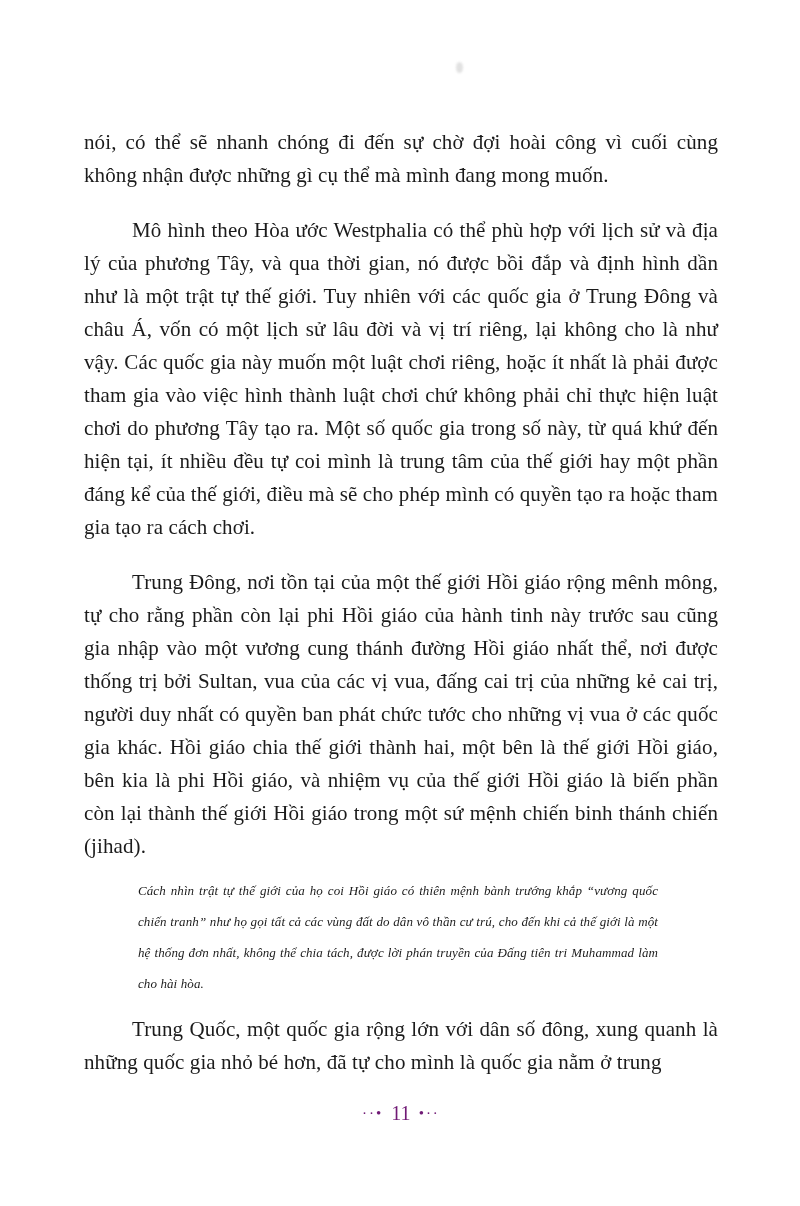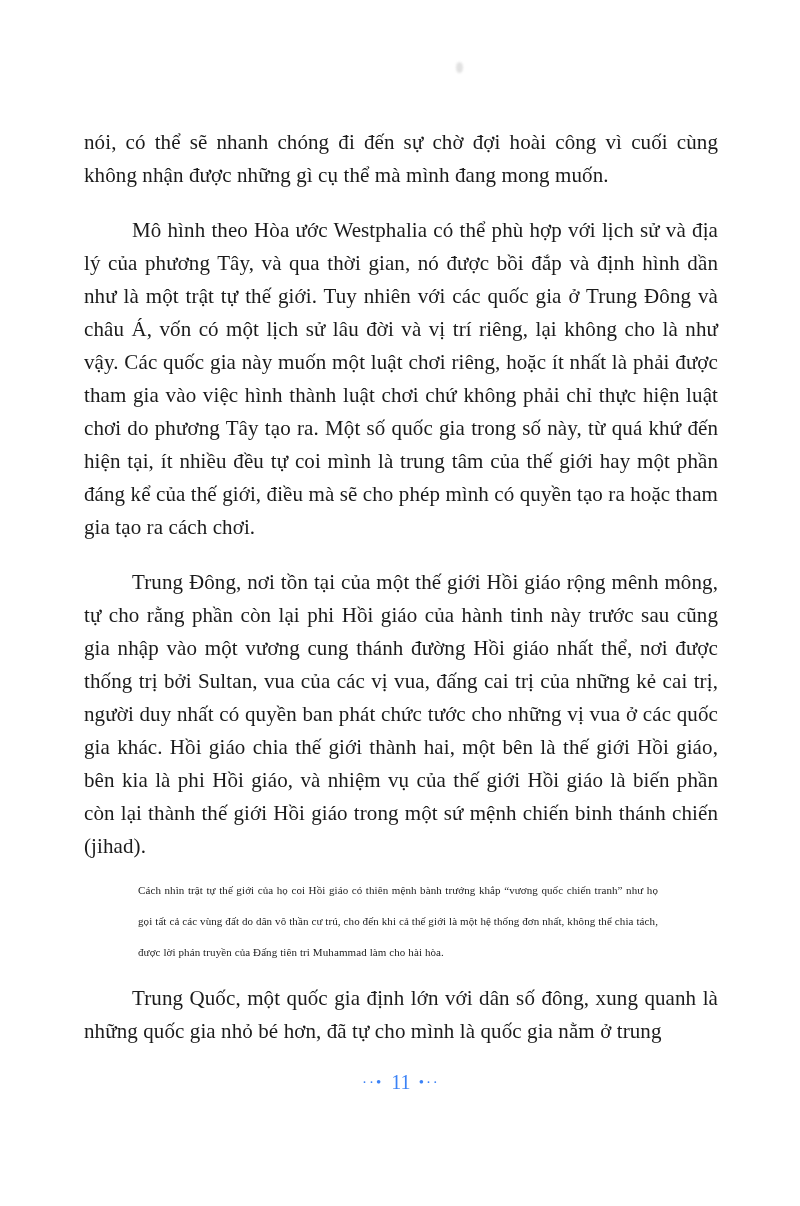--- a/index.html
+++ b/index.html
@@ -28,30 +28,31 @@
   }
   .para + .para {
     margin-top: 22px;
   }
   .para.indent {
     text-indent: 48px;
   }
   .block-quote {
     margin: 12px 60px 14px 54px;
     text-align: justify;
-    font-size: 11px;
+    font-size: 13px;
     line-height: 31px;
     letter-spacing: 0.1px;
+    font-style: italic;
   }
   .page-footer {
     margin-top: 22px;
     text-align: center;
     font-size: 20px;
     line-height: 24px;
-    color: #3b82f6;
+    color: #701a75;
   }
   .page-footer .ornament {
     font-size: 15px;
     letter-spacing: 2px;
     position: relative;
     top: -2px;
   }
   .page-footer .num {
     padding: 0 8px;
   }
@@ -75,19 +76,19 @@
   <div class="scan-speck"></div>
 
   <p class="para">nói, có thể sẽ nhanh chóng đi đến sự chờ đợi hoài công vì cuối cùng không nhận được những gì cụ thể mà mình đang mong muốn.</p>
 
   <p class="para indent">Mô hình theo Hòa ước Westphalia có thể phù hợp với lịch sử và địa lý của phương Tây, và qua thời gian, nó được bồi đắp và định hình dần như là một trật tự thế giới. Tuy nhiên với các quốc gia ở Trung Đông và châu Á, vốn có một lịch sử lâu đời và vị trí riêng, lại không cho là như vậy. Các quốc gia này muốn một luật chơi riêng, hoặc ít nhất là phải được tham gia vào việc hình thành luật chơi chứ không phải chỉ thực hiện luật chơi do phương Tây tạo ra. Một số quốc gia trong số này, từ quá khứ đến hiện tại, ít nhiều đều tự coi mình là trung tâm của thế giới hay một phần đáng kể của thế giới, điều mà sẽ cho phép mình có quyền tạo ra hoặc tham gia tạo ra cách chơi.</p>
 
   <p class="para indent">Trung Đông, nơi tồn tại của một thế giới Hồi giáo rộng mênh mông, tự cho rằng phần còn lại phi Hồi giáo của hành tinh này trước sau cũng gia nhập vào một vương cung thánh đường Hồi giáo nhất thể, nơi được thống trị bởi Sultan, vua của các vị vua, đấng cai trị của những kẻ cai trị, người duy nhất có quyền ban phát chức tước cho những vị vua ở các quốc gia khác. Hồi giáo chia thế giới thành hai, một bên là thế giới Hồi giáo, bên kia là phi Hồi giáo, và nhiệm vụ của thế giới Hồi giáo là biến phần còn lại thành thế giới Hồi giáo trong một sứ mệnh chiến binh thánh chiến (jihad).</p>
 
   <div class="block-quote">Cách nhìn trật tự thế giới của họ coi Hồi giáo có thiên mệnh bành trướng khắp “vương quốc chiến tranh” như họ gọi tất cả các vùng đất do dân vô thần cư trú, cho đến khi cả thế giới là một hệ thống đơn nhất, không thể chia tách, được lời phán truyền của Đấng tiên tri Muhammad làm cho hài hòa.</div>
 
-  <p class="para indent">Trung Quốc, một quốc gia định lớn với dân số đông, xung quanh là những quốc gia nhỏ bé hơn, đã tự cho mình là quốc gia nằm ở trung</p>
+  <p class="para indent">Trung Quốc, một quốc gia rộng lớn với dân số đông, xung quanh là những quốc gia nhỏ bé hơn, đã tự cho mình là quốc gia nằm ở trung</p>
 
   <div class="page-footer">
     <span class="ornament">··•</span><span class="num">11</span><span class="ornament">•··</span>
   </div>
 
 </div>
 
 </body></html>

